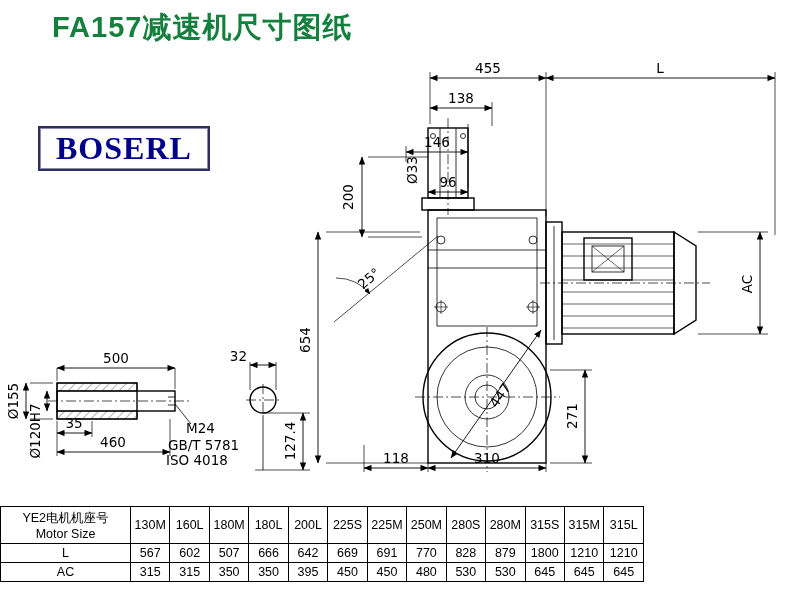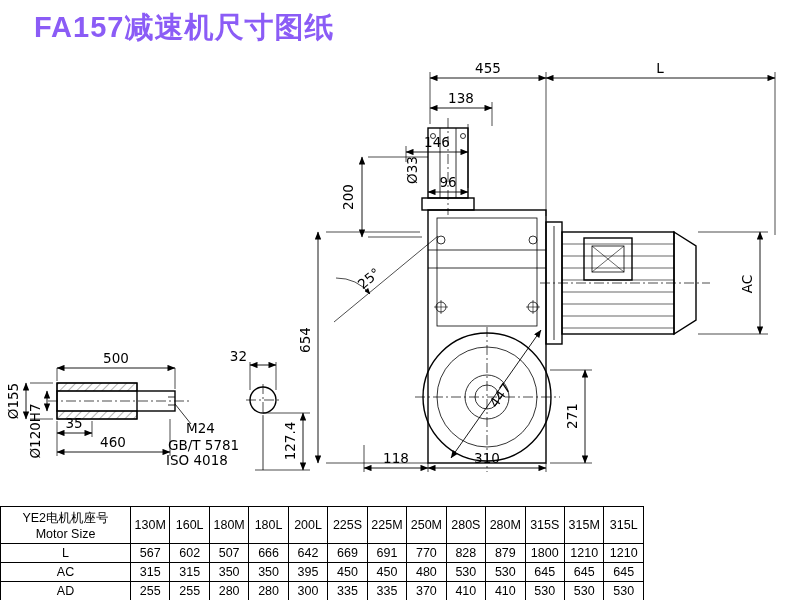--- a/index.html
+++ b/index.html
@@ -1,17 +1,17 @@
 <!DOCTYPE html>
 <html><head>
 <meta charset="utf-8">
 <style>
   html,body{margin:0;padding:0;background:#fff;}
   .page{position:relative;width:800px;height:600px;background:#fff;font-family:"Liberation Sans",sans-serif;overflow:hidden;}
-  .title{position:absolute;left:34px;top:8px;font-size:29px;font-weight:bold;color:#8b5cf6;letter-spacing:1px;font-family:"Liberation Sans",sans-serif;}
+  .title{position:absolute;left:52px;top:8px;font-size:29px;font-weight:bold;color:#15803d;letter-spacing:1px;font-family:"Liberation Sans",sans-serif;}
   .logo{position:absolute;left:38px;top:126px;border:2px solid #2e2e5e;padding:2px 16px;background:#fff;box-shadow:0 0 0 1px #8a8ab0 inset;}
   .logo span{font-family:"Liberation Serif",serif;font-weight:bold;font-size:32px;color:#00008b;letter-spacing:1px;}
   svg.drawing{position:absolute;left:0;top:0;}
   svg.drawing text{font-family:"DejaVu Sans",sans-serif;font-size:13.5px;fill:#000;}
   .ol{stroke:#000;stroke-width:1.4;fill:none;}
   .thin{stroke:#000;stroke-width:0.8;fill:none;}
   .fin{stroke:#000;stroke-width:0.6;fill:none;}
   .xt{stroke:#000;stroke-width:0.7;fill:none;}
   .dl{stroke:#000;stroke-width:0.9;fill:none;}
   .cl{stroke:#000;stroke-width:0.7;fill:none;stroke-dasharray:10 3 2 3;}
@@ -20,20 +20,23 @@
   tr.hdr th{height:36px;}
   tr.datarow th,tr.datarow td{height:18px;}
 </style>
 </head>
 <body>
 
 <div class="page">
 
   <div class="title">FA157减速机尺寸图纸</div>
 
+  <div class="logo">
+    <span>BOSERL</span>
+  </div>
 
   <svg class="drawing" width="800" height="506" viewBox="0 0 800 506">
     <defs>
       <marker id="arr" viewBox="0 0 10 8" refX="9.5" refY="4" markerWidth="9" markerHeight="7" orient="auto-start-reverse">
         <path d="M0,0L10,4L0,8Z" fill="#000"></path>
       </marker>
       <pattern id="hatch" patternUnits="userSpaceOnUse" width="6" height="6" patternTransform="rotate(45)">
         <line x1="0" y1="0" x2="0" y2="6" stroke="#000" stroke-width="0.6"></line>
       </pattern>
     </defs>
@@ -237,32 +240,16 @@
       <td>395</td>
       <td>450</td>
       <td>450</td>
       <td>480</td>
       <td>530</td>
       <td>530</td>
       <td>645</td>
       <td>645</td>
       <td>645</td>
     </tr>
-    <tr class="datarow">
-      <th>AD</th>
-      <td>255</td>
-      <td>255</td>
-      <td>280</td>
-      <td>280</td>
-      <td>300</td>
-      <td>335</td>
-      <td>335</td>
-      <td>370</td>
-      <td>410</td>
-      <td>410</td>
-      <td>530</td>
-      <td>530</td>
-      <td>530</td>
-    </tr>
   </tbody>
     </table>
 
 </div>
 
 </body></html>

